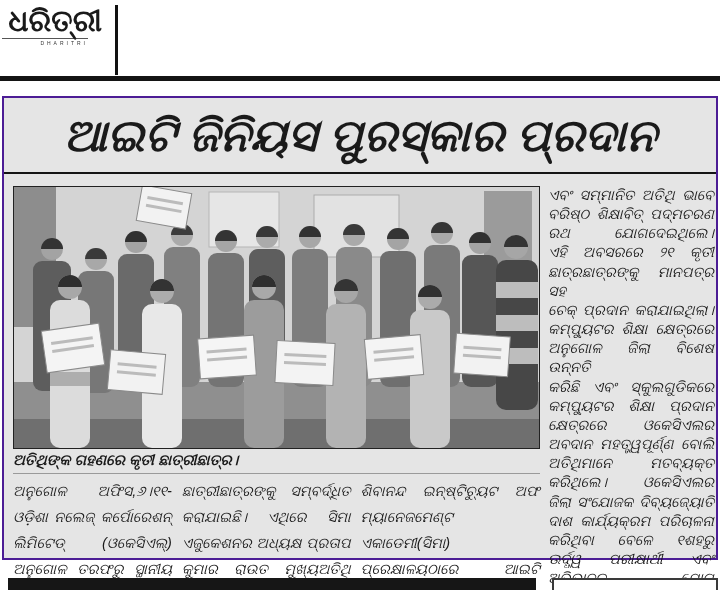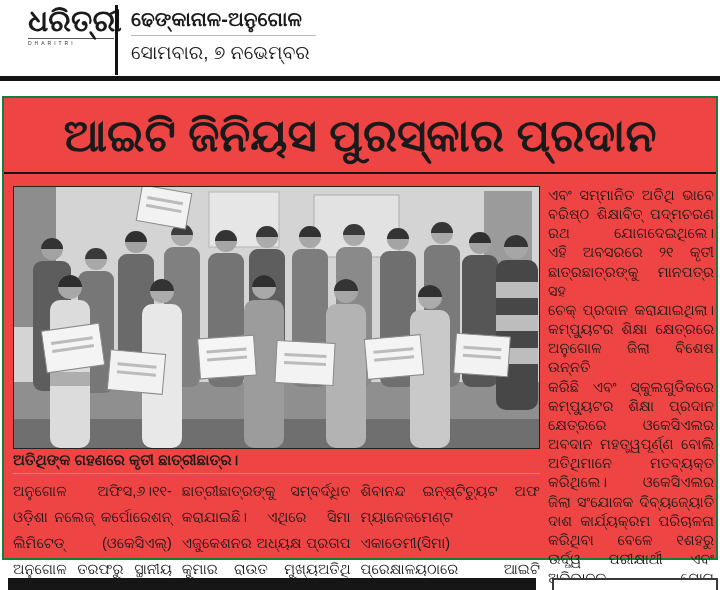--- a/index.html
+++ b/index.html
@@ -2,33 +2,33 @@
 <html><head>
 <meta charset="utf-8">
 <style>
   html,body{margin:0;padding:0;background:#e9e9e9;}
   .page{
     position:relative;width:720px;height:590px;margin:0 auto;
     background:#ffffff;overflow:hidden;color:#1a1a1a;
     font-family:"Liberation Sans", sans-serif;
   }
   
-  .masthead{position:absolute;left:28px;top:4px;width:100px;}
+  .masthead{position:absolute;left:2px;top:4px;width:100px;text-align:right;}
   .masthead-title{font-size:30px;font-weight:700;line-height:34px;letter-spacing:0px;}
   .masthead-sub{font-size:5px;letter-spacing:3px;color:#333;margin-top:0px;border-top:1px solid #555;padding-top:1px;width:86px;}
   .masthead-year{font-size:27px;font-weight:600;letter-spacing:3px;margin-top:4px;}
   .header-divider{position:absolute;left:115px;top:5px;width:3px;height:70px;background:#111;}
   .edition{position:absolute;left:131px;top:8px;width:185px;}
   .edition-region{font-size:20px;font-weight:700;padding-bottom:4px;border-bottom:1px solid #bbb;}
   .edition-date{font-size:19px;margin-top:6px;}
   .top-rule{position:absolute;left:0;top:76px;width:720px;height:5px;background:#141414;}
   
   .article-box{
     position:absolute;left:2px;top:96px;width:712px;height:460px;
-    border:2px solid #15803d;background:#ef4444;
+    border:2px solid #4c1d95;background:#e5e5e5;font-style:italic;
   }
   .headline{
     position:absolute;left:0;top:0;width:100%;height:74px;
     border-bottom:2px solid #151515;
     font-size:45px;font-weight:700;text-align:center;line-height:76px;
     white-space:nowrap;overflow:hidden;
   }
   .photo{
     position:absolute;left:9px;top:88px;width:525px;height:261px;
     border:1px solid #222;background:#cfcfcf;
@@ -70,24 +70,20 @@
 </head>
 <body>
 
 <div class="page">
 
   <div class="masthead">
     <div class="masthead-title">ଧରିତ୍ରୀ</div>
     <div class="masthead-sub">DHARITRI</div>
   </div>
   <div class="header-divider"></div>
-  <div class="edition">
-    <div class="edition-region">ଢେଙ୍କାନାଳ-ଅନୁଗୋଳ</div>
-    <div class="edition-date">ସୋମବାର, ୭ ନଭେମ୍ବର</div>
-  </div>
   <div class="top-rule"></div>
 
   <div class="article-box">
     <div class="headline">ଆଇଟି ଜିନିୟସ ପୁରସ୍କାର ପ୍ରଦାନ</div>
 
     <div class="photo">
       <svg width="525" height="261" viewBox="0 0 525 261">
 
         <rect x="0" y="0" width="525" height="261" fill="#d4d4d4"></rect>
         <rect x="0" y="0" width="42" height="140" fill="#8d8d8d"></rect>

